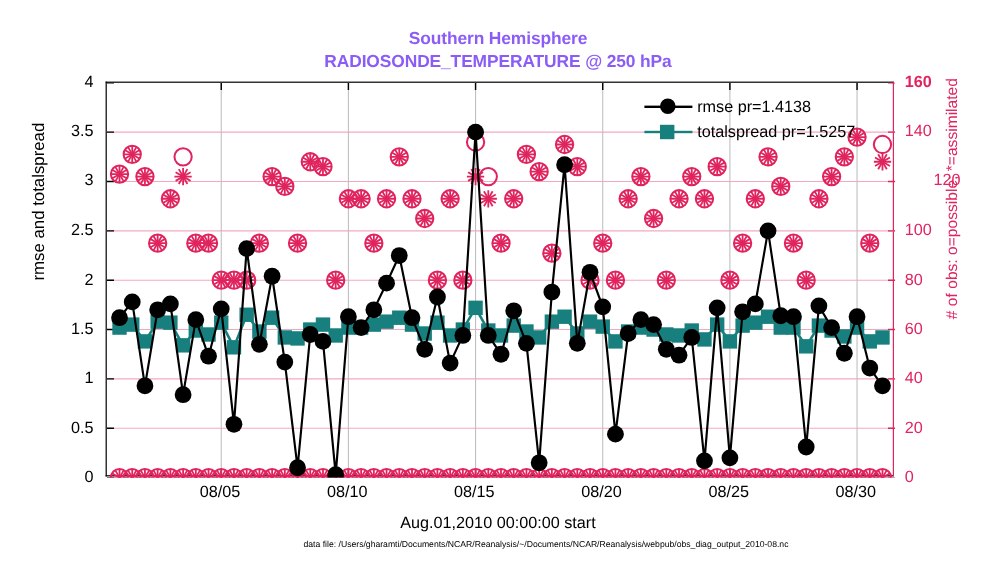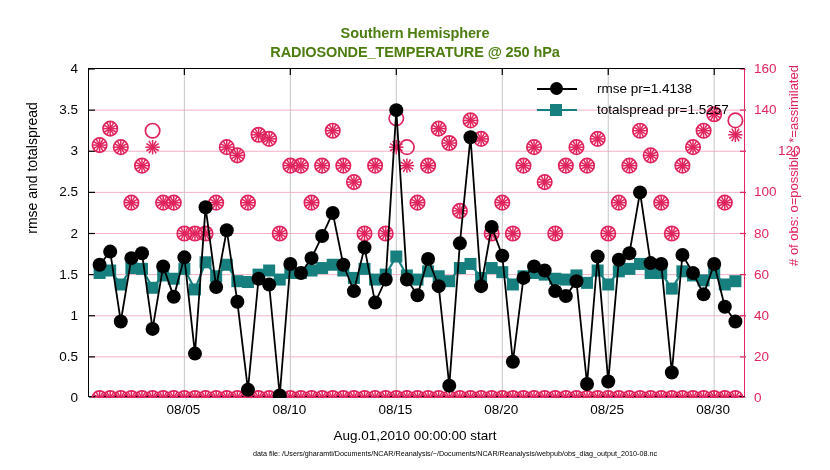--- a/index.html
+++ b/index.html
@@ -27,21 +27,21 @@
     position: absolute;
     left: 0;
     top: 24px;
     width: 830px;
     text-align: center;
     pointer-events: none;
   }
   .title-line {
     font-size: 14.5px;
     font-weight: bold;
-    color: #4d7c0f;
+    color: #8b5cf6;
     line-height: 19px;
     letter-spacing: -0.1px;
   }
 
   
   .ylabel-left {
     position: absolute;
     left: -118px;
     top: 160px;
     width: 300px;
@@ -186,21 +186,21 @@
     left: 15px;
     top: 4.5px;
     width: 12px;
     height: 12px;
     background: #17807F;
   }
   .legend-text {
     font-size: 13.5px;
     color: #000000;
     white-space: nowrap;
-    margin-left: 18px;
+    margin-left: 2px;
   }
 </style>
 </head>
 <body>
 
 <div id="figure">
 
   <div class="title-block">
     <div class="title-line">Southern Hemisphere</div>
     <div class="title-line">RADIOSONDE_TEMPERATURE @ 250 hPa</div>
@@ -227,21 +227,21 @@
     </div>
   <div id="ytick-right-container">
       <div class="ytick-right" style="top: 397px;">0</div>
       <div class="ytick-right" style="top: 355.875px;">20</div>
       <div class="ytick-right" style="top: 314.75px;">40</div>
       <div class="ytick-right" style="top: 273.625px;">60</div>
       <div class="ytick-right" style="top: 232.5px;">80</div>
       <div class="ytick-right" style="top: 191.375px;">100</div>
       <div class="ytick-right" style="top: 150.25px; margin-left: 24px;">120</div>
       <div class="ytick-right" style="top: 109.125px;">140</div>
-      <div class="ytick-right" style="top: 68px;">160</div>
+      <div class="ytick-right" style="top: 68px; font-weight: bold;">160</div>
     </div>
   <div id="xtick-container">
       <div class="xtick" style="left: 183.371px;">08/05</div>
       <div class="xtick" style="left: 289.339px;">08/10</div>
       <div class="xtick" style="left: 395.306px;">08/15</div>
       <div class="xtick" style="left: 501.274px;">08/20</div>
       <div class="xtick" style="left: 607.242px;">08/25</div>
       <div class="xtick" style="left: 713.21px;">08/30</div>
     </div>
 

